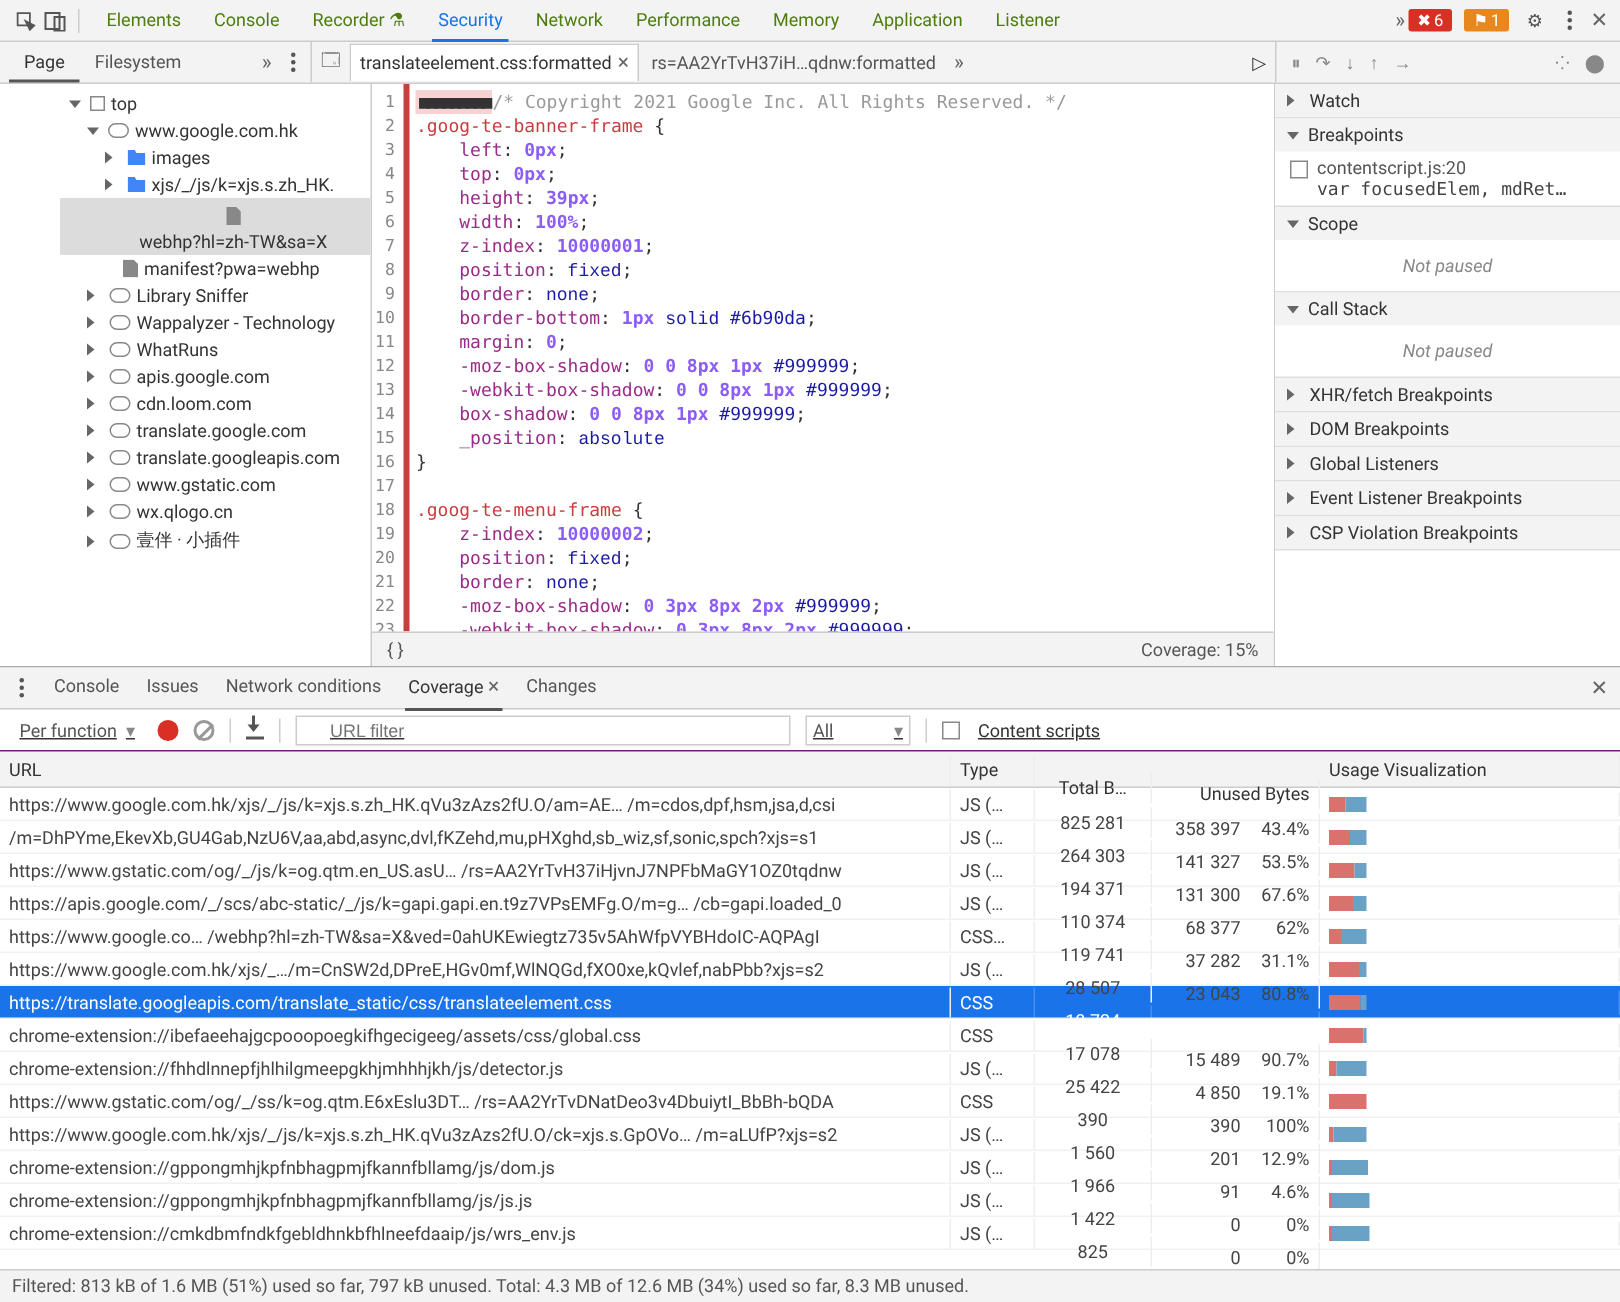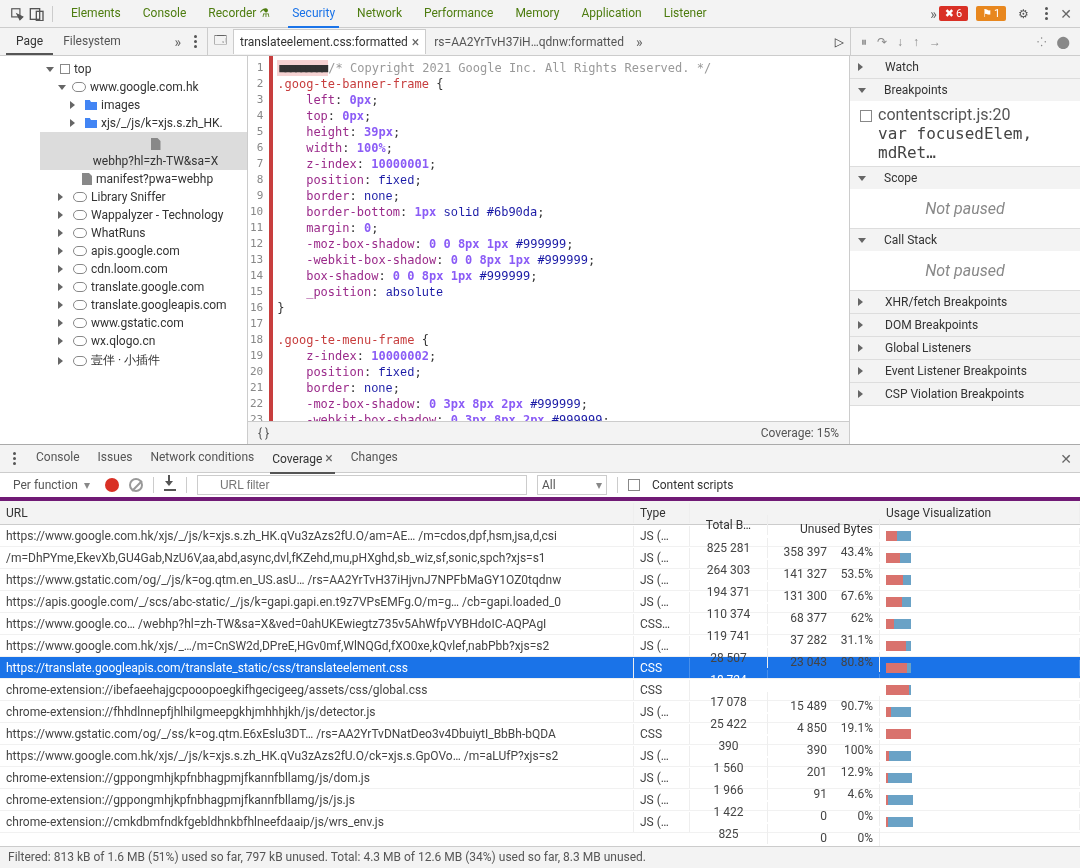--- a/index.html
+++ b/index.html
@@ -52,32 +52,32 @@
 .cmt { color:#999; }
 .sel-css { color:#c73e3e; }
 .prop { color:#9b2b8b; }
 .num { color:#8b5cf6;font-weight:bold; }
 .str { color:#1a1aa6; }
 .kw { color:#1a1aa6;font-family:Liberation Mono, monospace; }
 .editor .footer { display:flex; justify-content:space-between; padding:4px 10px; border-top:1px solid #ccc; background:#f3f3f3; font-size:12px; color:#555;}
 
 .rightpane { width: 230px; display:flex; flex-direction:column; overflow:auto; }
 .rp-sec { border-bottom:1px solid #ddd; }
-.rp-hd { display:flex; align-items:center; gap:16px; padding:4px 8px; background:#f3f3f3; cursor:pointer; color:#333;}
-.rp-body { padding:4px 10px; color:#555; font-size:16px;}
+.rp-hd { display:flex; align-items:center; gap:4px; padding:4px 8px; background:#f3f3f3; cursor:pointer; color:#333;}
+.rp-body { padding:4px 10px; color:#555; font-size:12px;}
 .rp-body .np { text-align:center; font-style:italic; color:#888; padding:6px 0;}
 .chk { width:12px; height:12px; border:1px solid #888; display:inline-block; margin-right:6px; vertical-align:middle;}
 
 
 .drawer { border-top:1px solid #aaa; display:flex; flex-direction:column; height: 424px;}
 .drawer-tabs { display:flex; align-items:center; height:28px; background:#f3f3f3; border-bottom:1px solid #ccc; padding:0 8px; gap:14px;}
 .drawer-tabs .dtab { padding:6px 2px; color:#555; cursor:pointer;}
 .drawer-tabs .dtab.active { color:#333; border-bottom:2px solid #555;}
 .drawer-tabs .spacer { flex:1; }
-.drawer-tools { display:flex; align-items:center; height:28px; border-bottom:4px solid #701a75; padding:0 8px; gap:10px;}
+.drawer-tools { display:flex; align-items:center; height:28px; border-bottom:1px solid #701a75; padding:0 8px; gap:10px;text-decoration:underline;}
 .drawer-tools select, .drawer-tools input { font-size:12px; }
 .url-filter { flex:0 0 330px; height:20px; border:1px solid #ccc; padding:2px 22px; color:#999;}
 .dd { display:flex; align-items:center; gap:6px; color:#555; border:1px solid transparent; padding:2px 4px;}
 .circle { width:14px; height:14px; border-radius:50%; }
 .rec { background:#d93025; }
 .noentry { border:2px solid #999; position:relative;}
 .noentry::after { content:""; position:absolute; left:-1px; top:5px; width:14px; height:2px; background:#999; transform:rotate(-45deg);}
 .dl-icon { width:12px;height:12px;border-bottom:2px solid #555; position:relative;}
 .dl-icon::before{content:"";position:absolute;left:4px;top:-4px;width:2px;height:8px;background:#555;}
 .dl-icon::after{content:"";position:absolute;left:1px;top:2px;border-left:4px solid transparent;border-right:4px solid transparent;border-top:5px solid #555;}

